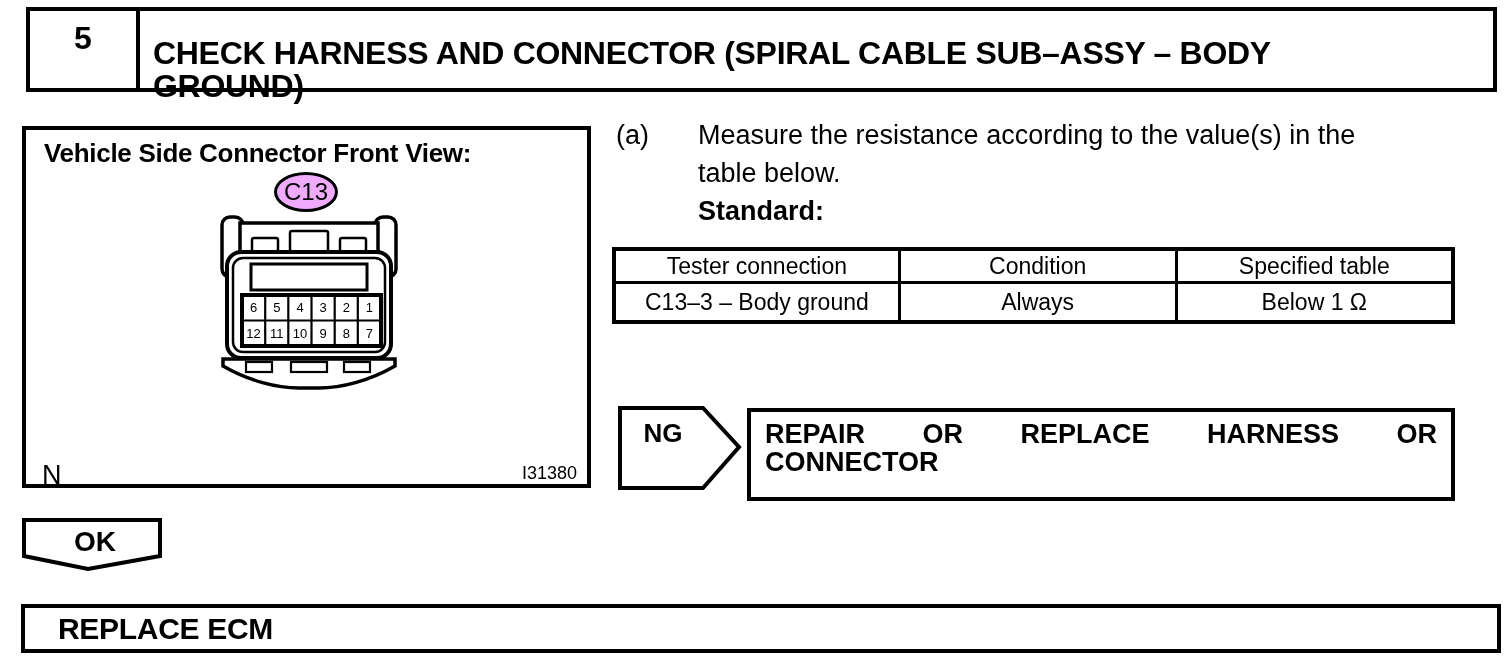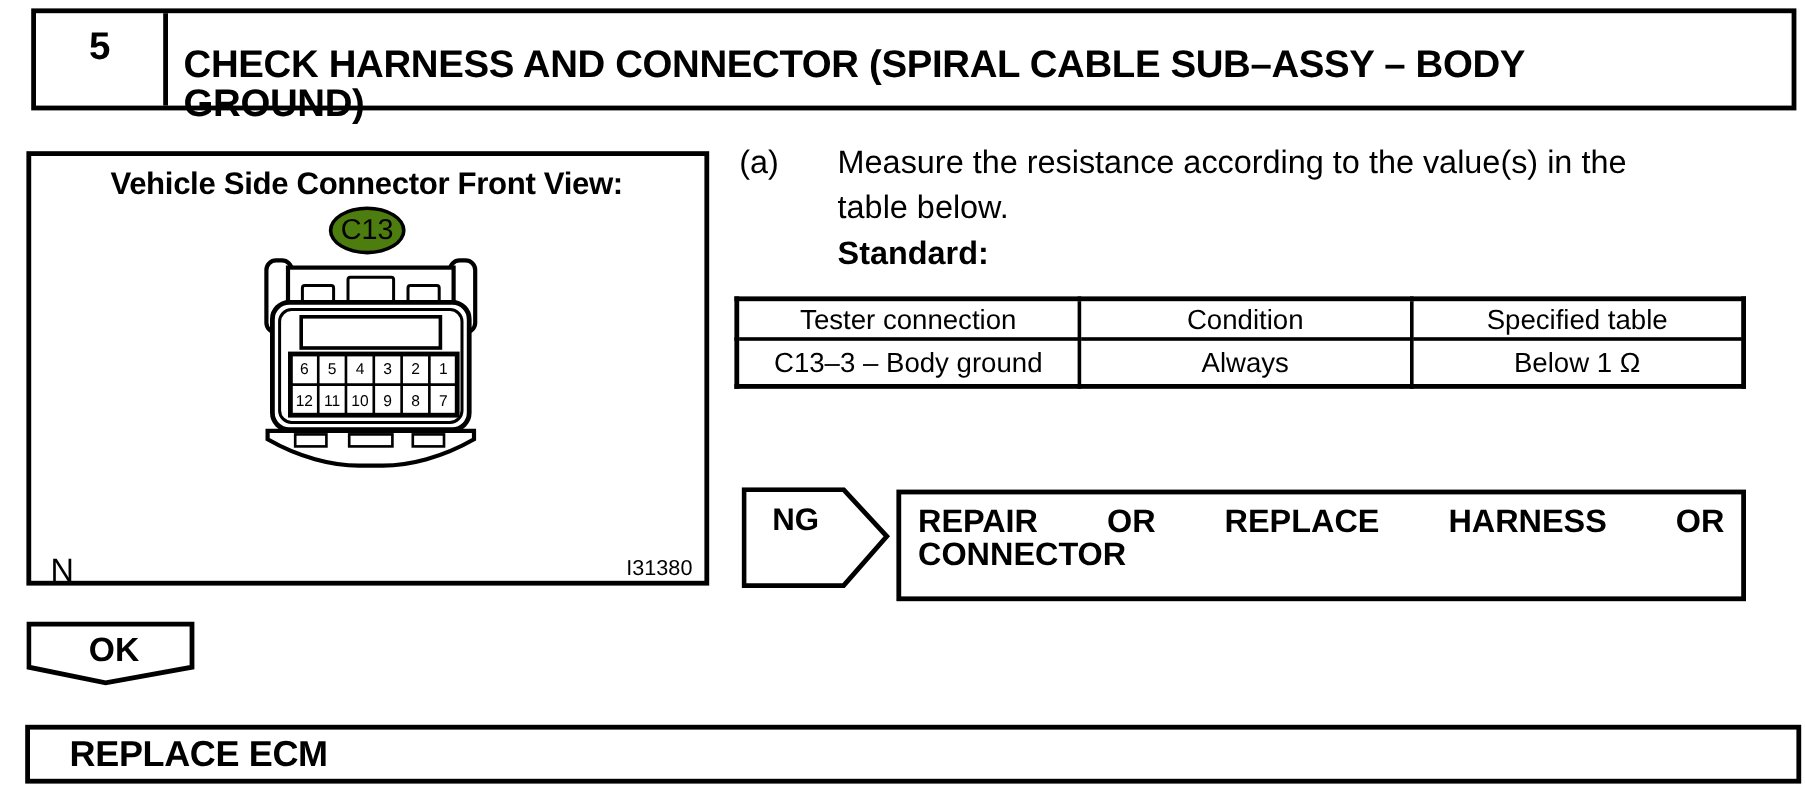--- a/index.html
+++ b/index.html
@@ -11,24 +11,24 @@
   .step-header{left:26px;top:7px;width:1471px;height:85px;border:4px solid #000;
                display:flex;box-sizing:border-box;}
   .step-number-cell{width:110px;border-right:4px solid #000;text-align:center;
                     font-weight:bold;font-size:32px;padding-top:9px;box-sizing:border-box;}
   .step-title-cell{flex:1;font-weight:bold;font-size:32px;line-height:33px;
                    padding:26px 10px 0 13px;letter-spacing:-0.3px;}
 
   
   .figure-box{left:22px;top:126px;width:569px;height:362px;border:4px solid #000;
               box-sizing:border-box;}
-  .figure-caption{left:18px;top:8px;font-weight:bold;font-size:26px;letter-spacing:-0.3px;margin-left:48px;}
+  .figure-caption{left:18px;top:8px;font-weight:bold;font-size:26px;letter-spacing:-0.3px;}
   .c13-oval{left:248px;top:42px;width:64px;height:40px;border:3px solid #000;
             border-radius:50%;display:flex;align-items:center;justify-content:center;
-            font-size:24px;box-sizing:border-box;background:#4d7c0f;}
+            font-size:24px;box-sizing:border-box;background:#f0abfc;}
   .figure-n{left:16px;top:330px;font-size:27px;}
   .figure-code{right:10px;top:333px;font-size:18px;}
   .connector-svg{left:193px;top:84px;}
 
   
   .item-letter{left:616px;top:116px;font-size:27px;line-height:38px;}
   .instruction-lines{left:698px;top:116px;width:780px;font-size:27px;line-height:38px;}
   .standard-label{font-weight:bold;}
 
   

